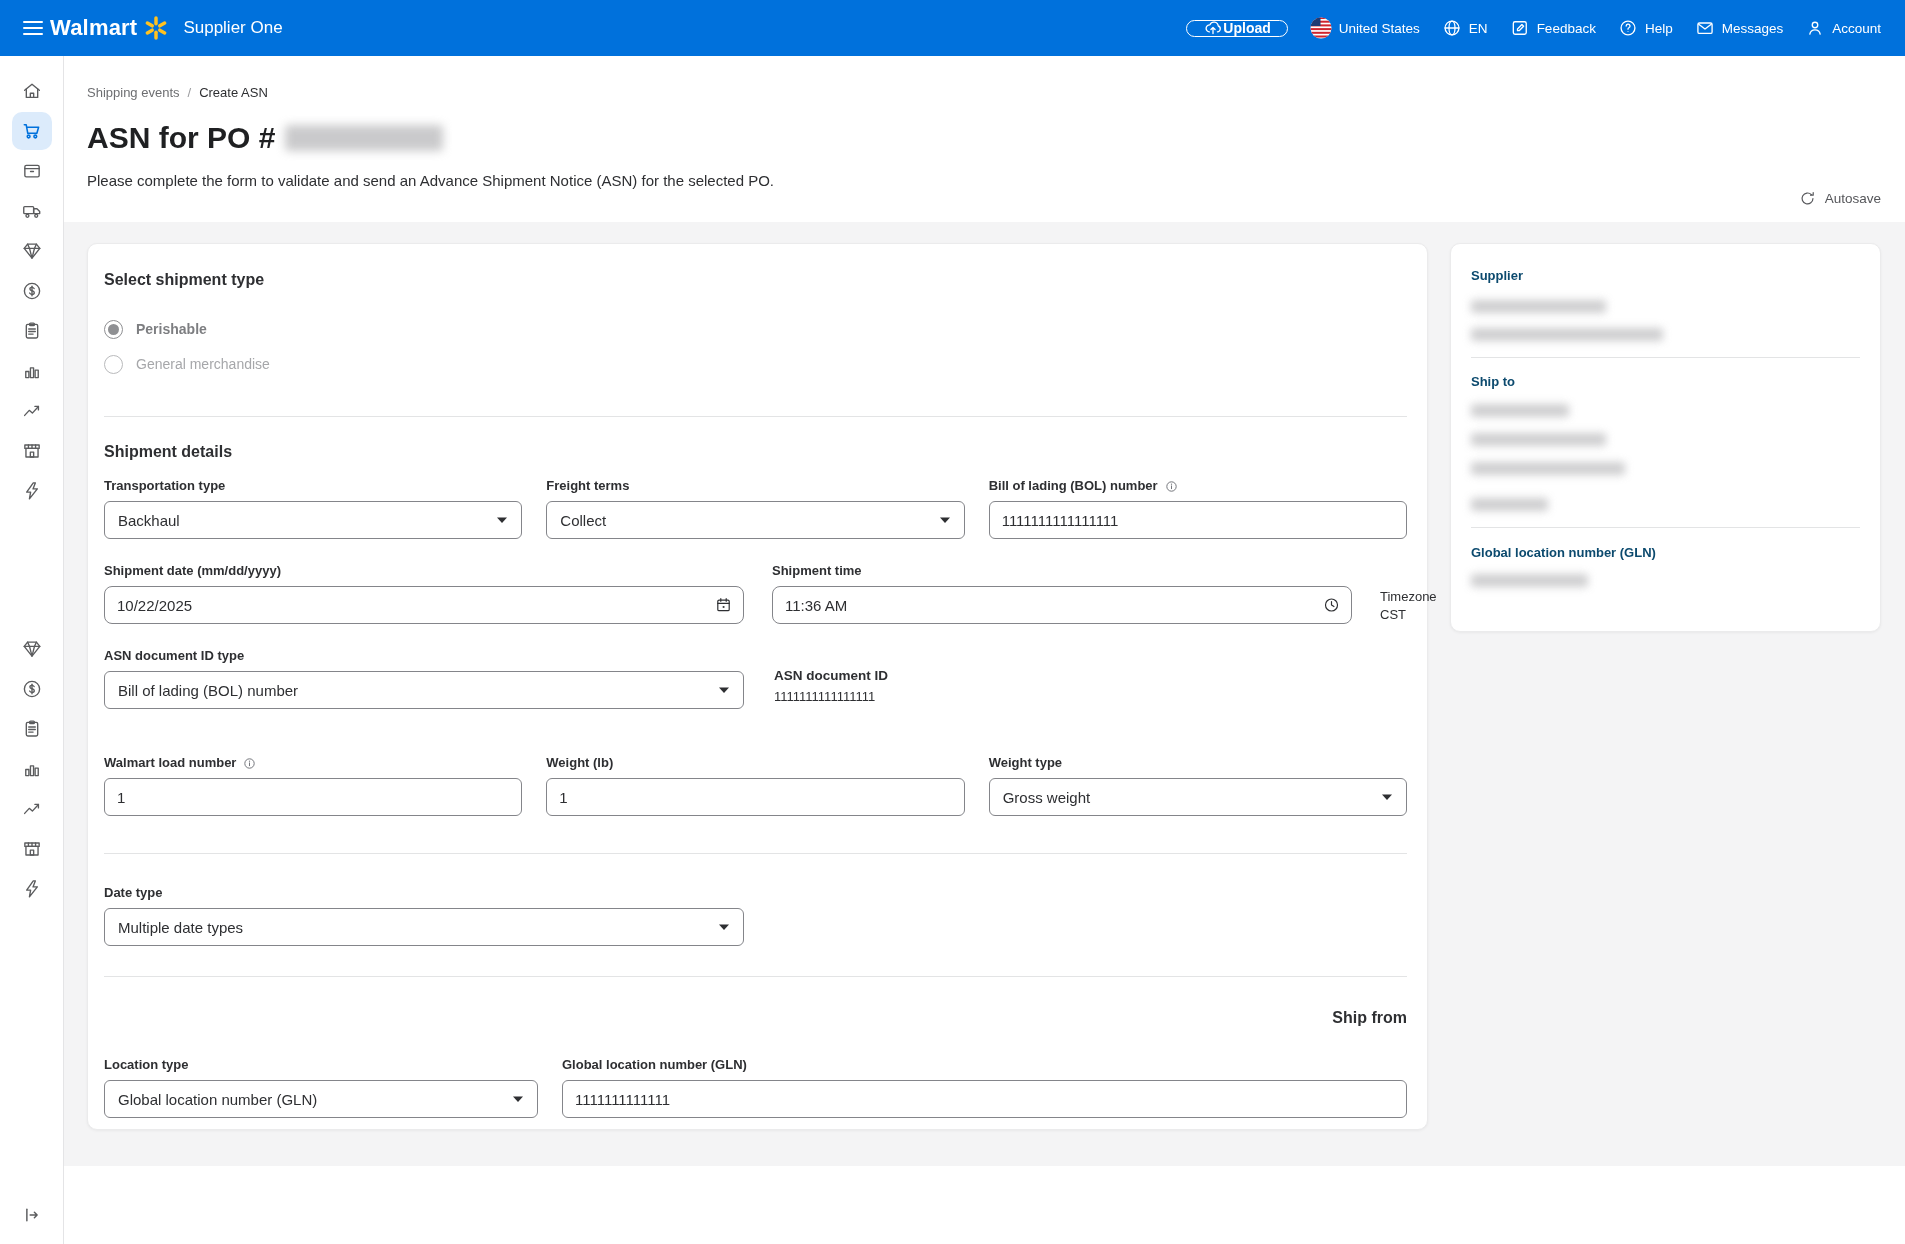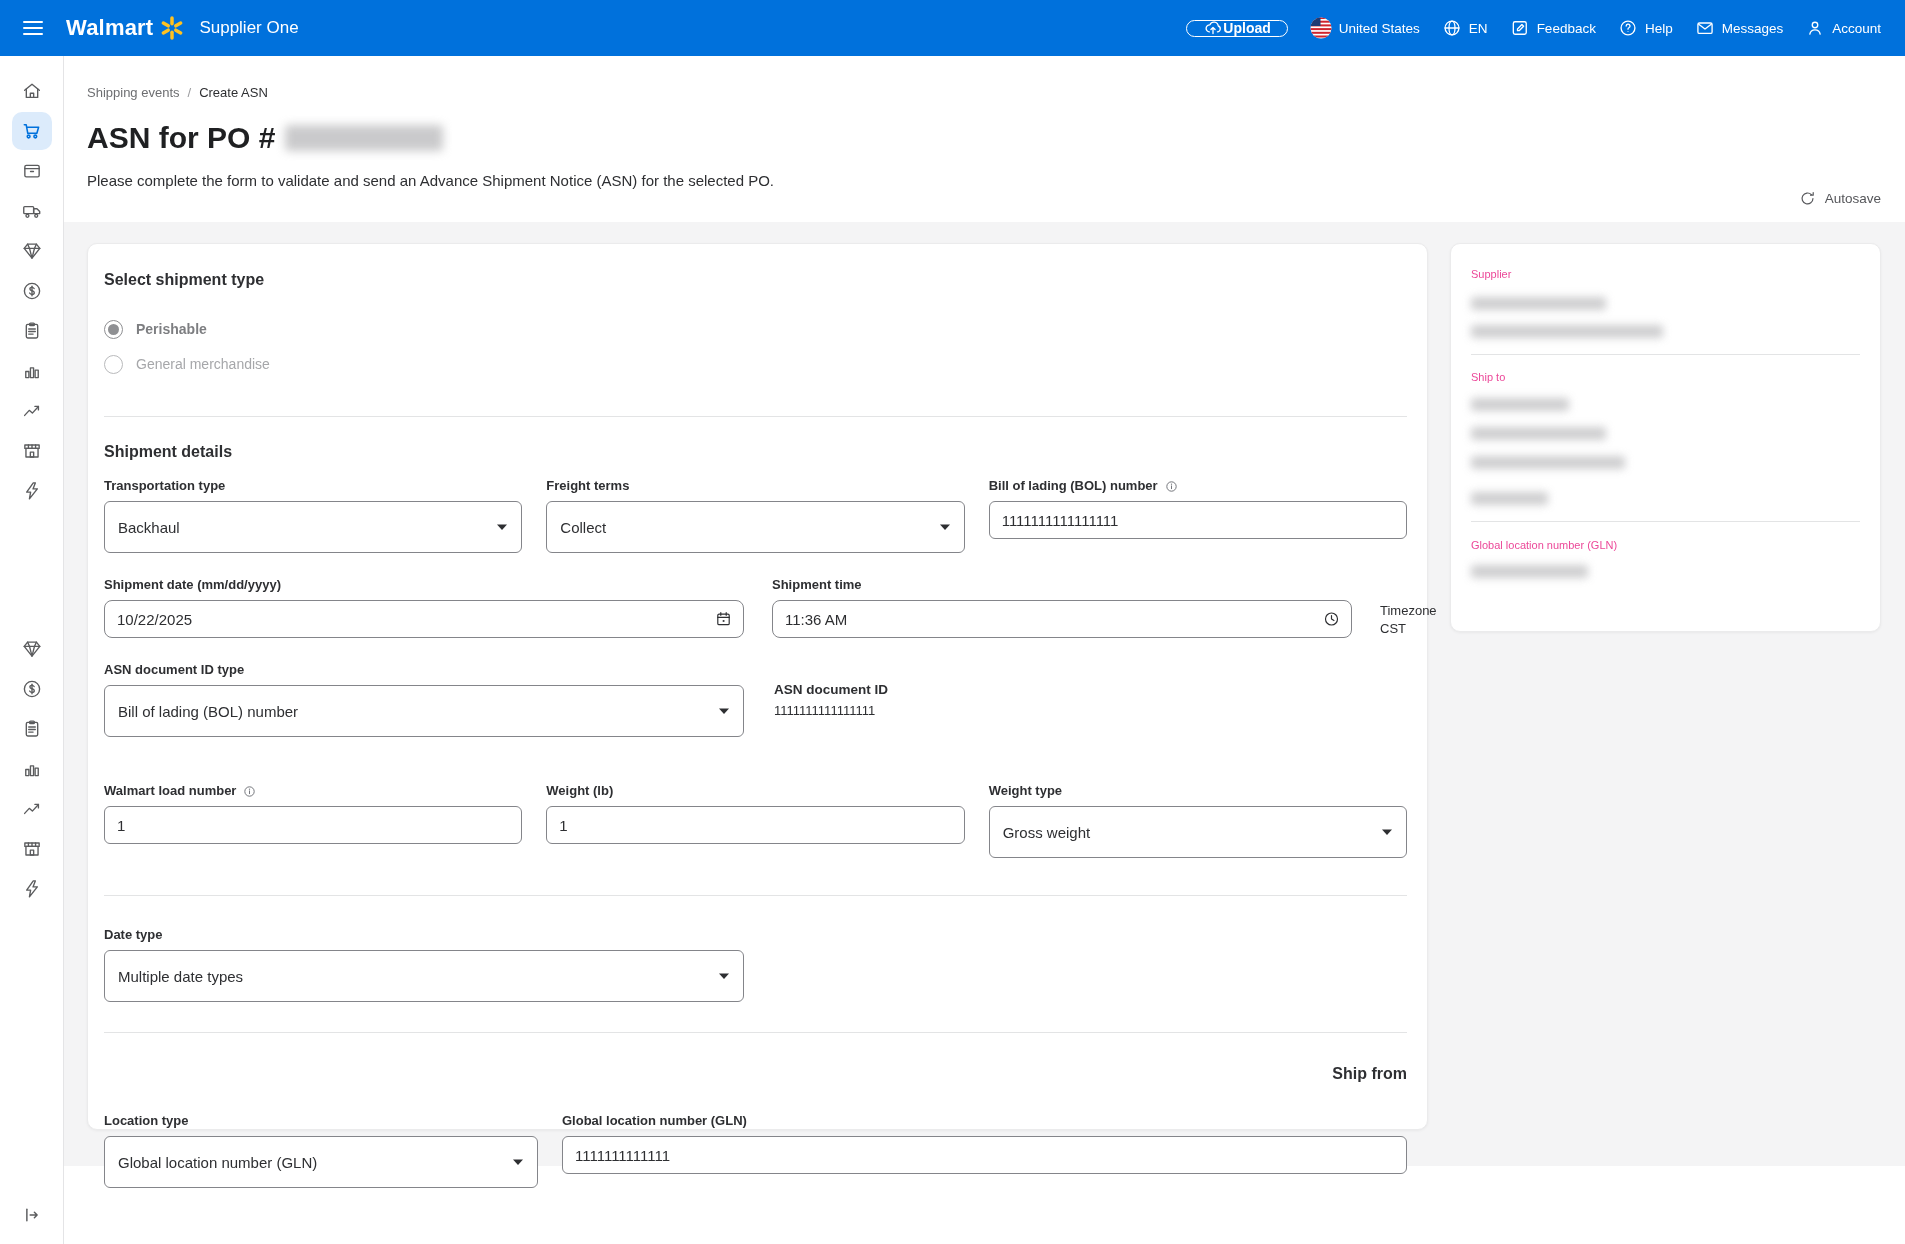--- a/index.html
+++ b/index.html
@@ -3,21 +3,21 @@
 <meta charset="utf-8">
 <style>
   * { box-sizing: border-box; margin: 0; padding: 0; }
   html,body { width:1905px; height:1244px; overflow:hidden; background:#fff;
     font-family:"Liberation Sans", sans-serif; color:#2e2f32; }
 
   
   .topbar { position:absolute; left:0; top:0; width:1905px; height:56px; background:#0071dc;
     display:flex; align-items:center; padding:0 24px 0 20px; color:#fff; }
   .hamburger { width:26px; height:26px; display:flex; align-items:center; justify-content:center; cursor:pointer; }
-  .brand { display:flex; align-items:flex-end; margin-left:20px; gap:6px; }
+  .brand { display:flex; align-items:flex-end; margin-left:4px; gap:6px; }
   .brand-name { font-size:22px; font-weight:700; letter-spacing:.2px; }
   .app-name { font-size:17px; font-weight:400; margin-left:14px; }
   .topbar-right { margin-left:auto; display:flex; align-items:center; gap:22px; }
   .top-item { display:flex; align-items:center; gap:7px; font-size:13.5px; font-weight:500; cursor:pointer; white-space:nowrap; }
   .upload-btn { display:flex; align-items:center; border:1.5px solid #fff; border-radius:18px;
     height:17px; padding:0 16px; font-size:14px; font-weight:700; cursor:pointer; }
   .icon-w { stroke:#fff; fill:none; stroke-width:1.6; stroke-linecap:round; stroke-linejoin:round; }
 
   
   .sidebar { position:absolute; left:0; top:56px; width:64px; height:1188px; background:#fff;
@@ -76,30 +76,30 @@
 
   .flabel-row { display:flex; align-items:center; gap:6px; margin-bottom:7px; height:16px; }
   .flabel { font-size:13px; font-weight:700; color:#2e2f32; line-height:16px; white-space:nowrap; }
   .info-ic { flex:none; }
   .tinput { width:100%; height:38px; border:1px solid #84858a; border-radius:6px; background:#fff;
     font-family:"Liberation Sans",sans-serif; font-size:15px; color:#2e2f32; padding:0 12px; outline:none; }
   .inwrap { position:relative; }
   .inwrap .tinput { padding-right:38px;border-radius:8px; }
   .in-icon { position:absolute; right:11px; top:50%; transform:translateY(-50%); cursor:pointer;
     stroke:#2e2f32; fill:none; stroke-width:1.5; stroke-linecap:round; stroke-linejoin:round; }
-  .select { height:52px; border:1px solid #84858a; border-radius:6px; background:#fff; display:flex;
+  .select { height:38px; border:1px solid #84858a; border-radius:6px; background:#fff; display:flex;
     align-items:center; justify-content:space-between; padding:0 13px; font-size:15px; cursor:pointer; }
   .static-field { padding-top:20px; }
   .static-label { font-size:13.5px; font-weight:700; }
   .static-val { margin-top:6px; font-size:13px; color:#2e2f32; }
   .tz-block { padding-top:25px; font-size:13px; line-height:18px; color:#2e2f32; white-space:nowrap; }
 
   
   .summary-card { right:24px; top:21px; width:431px; height:389px; padding:24px 20px 0 20px; }
-  .sum-h { font-size:11px; font-weight:400; color:#ec4899; }
+  .sum-h { font-size:13px; font-weight:700; color:#0c4a6e; }
   .blur-line { height:13px; background:#c2c2c4; border-radius:3px; filter:blur(4px); opacity:.8; }
   .sum-div { height:1px; background:#e3e4e5; margin-top:16px; }
 </style>
 </head>
 <body>
 
 <header class="topbar">
   <div class="hamburger">
     <svg width="22" height="18" viewBox="0 0 22 18">
         <g stroke="#fff" stroke-width="2" stroke-linecap="round">

